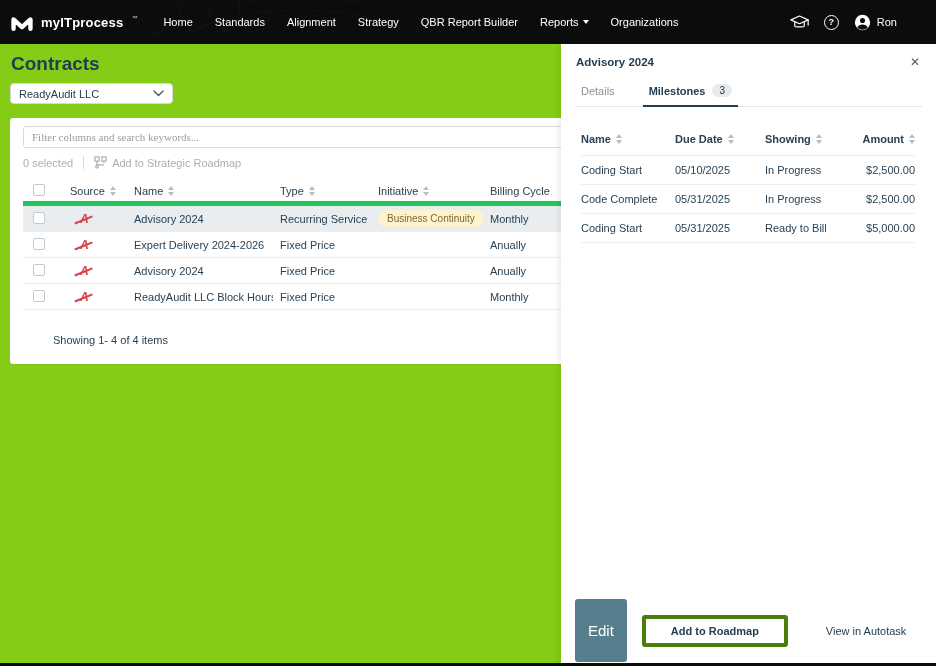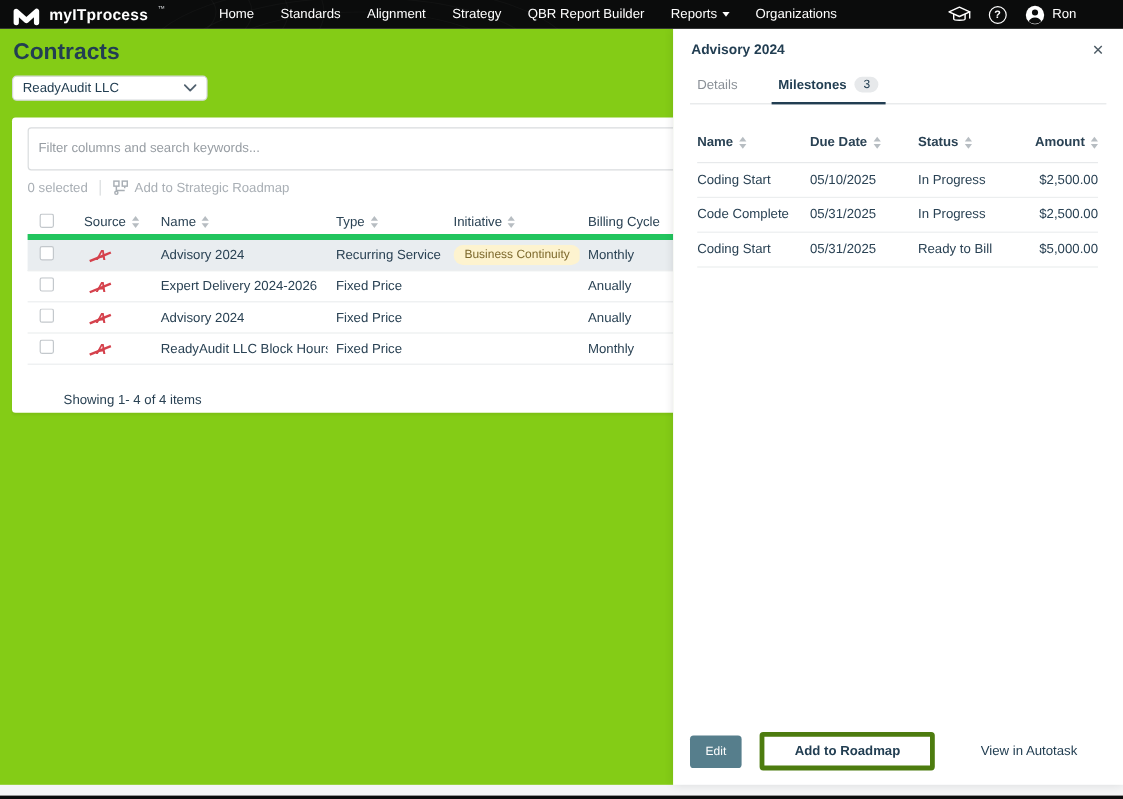--- a/index.html
+++ b/index.html
@@ -1,22 +1,22 @@
 <!DOCTYPE html>
 <html><head>
 <meta charset="utf-8">
 <style>
   * { box-sizing: border-box; margin: 0; padding: 0; }
   html, body { width: 936px; height: 666px; overflow: hidden; }
   body { font-family: "Liberation Sans", sans-serif; background: #f4f5f6; position: relative; }
 
   
   .navbar {
-    position: relative; height: 24px; background: #0b0c0c; color: #fff;
-    display: flex; align-items: center; z-index: 20; overflow: hidden; gap: 19px;
+    position: relative; height: 44px; background: #0b0c0c; color: #fff;
+    display: flex; align-items: center; z-index: 20; overflow: hidden;
   }
   .navbar .waves { position: absolute; left: 0; top: 0; height: 36px; width: 500px; opacity: .5; pointer-events: none; }
   .brand { display: flex; align-items: center; gap: 7px; padding-left: 10px; position: relative; z-index: 2; cursor: pointer; }
   .brand-text { font-size: 13px; font-weight: bold; letter-spacing: .2px; }
   .brand-tm { font-size: 6px; vertical-align: top; position: relative; top: -4px; margin-left: 1px; color: #cfd2d4; }
   .nav-links { display: flex; align-items: center; margin-left: 26px; position: relative; z-index: 2; }
   .nav-link { font-size: 11px; color: #fff; margin-right: 22px; cursor: pointer; white-space: nowrap; display: flex; align-items: center; gap: 4px; }
   .caret-down { width: 0; height: 0; border-left: 3.5px solid transparent; border-right: 3.5px solid transparent; border-top: 4px solid #fff; display: inline-block; }
   .nav-right { margin-left: auto; display: flex; align-items: center; gap: 15px; padding-right: 12px; position: relative; z-index: 2; }
   .icon-btn { display: flex; align-items: center; justify-content: center; cursor: pointer; }
@@ -38,23 +38,23 @@
     background: #fff; border: 1px solid #d6d9dc; border-radius: 4px;
     display: flex; align-items: center; justify-content: space-between;
     padding: 0 8px; font-size: 11px; color: #223e52; cursor: pointer;
   }
   .card {
     position: absolute; left: 10px; top: 74px; width: 650px; height: 246px;
     background: #fff; border-radius: 3px; box-shadow: 0 1px 2px rgba(0,0,0,.06);
     padding: 8px 13px 0 13px;
   }
   .filter-input {
-    width: 100%; height: 36px; border: 1px solid #d9dcde; border-radius: 3px;
+    width: 100%; height: 22px; border: 1px solid #d9dcde; border-radius: 3px;
     padding: 0 8px; font-size: 11px; color: #223e52; outline: none;
-    font-family: Liberation Sans, sans-serif;
+    font-family: Liberation Serif, serif;
   }
   .filter-input::placeholder { color: #979da3; }
   .sel-row { margin-top: 8px; display: flex; align-items: center; font-size: 11px; color: #a9afb5; gap: 10px; }
   .sel-divider { width: 1px; height: 13px; background: #d9dcde; }
   .roadmap-action { display: flex; align-items: center; gap: 5px; color: #a9afb5; cursor: default; }
 
   
   .ctable { margin-top: 12px; font-size: 11px; color: #2a4254; }
   .crow { display: grid; grid-template-columns: 40px 64px 146px 98px 112px 1fr; align-items: center; height: 26px; border-bottom: 1px solid #eceeef; }
   .crow.header { font-weight: normal; height: 25px; border-bottom: 5px solid #22c55e; }
@@ -85,21 +85,21 @@
   .tab.active::after { content: ""; position: absolute; left: -6px; right: -6px; bottom: -1px; height: 2px; background: #223e52; }
   .tab-badge { background: #e7e9eb; color: #223e52; font-size: 10px; font-weight: normal; padding: 1px 7px; border-radius: 9px; }
 
   .mtable { margin: 20px 21px 0 20px; font-size: 11px; color: #2a4254; }
   .mrow { display: grid; grid-template-columns: 94px 90px 90px 1fr; align-items: center; padding: 8px 0; border-bottom: 1px solid #eceeef; }
   .mrow.header { font-weight: bold; padding: 6px 0 10px 0; border-bottom: 1px solid #e7e9eb; }
   .mcell.amount { text-align: right; }
   .mrow.header .mcell.amount .th-label { justify-content: flex-end; width: 100%; }
 
   .panel-footer { position: absolute; left: 0; right: 0; bottom: 8px; padding: 0 14px 4px 14px; display: flex; align-items: center; }
-  .btn-edit { background: #567e8c; color: #fff; border: none; border-radius: 3px; padding: 8px 13px; font-size: 10px; font-family: "Liberation Sans", sans-serif; cursor: pointer; }
+  .btn-edit { background: #567e8c; color: #fff; border: none; border-radius: 3px; padding: 23px 13px; font-size: 15px; font-family: "Liberation Sans", sans-serif; cursor: pointer; }
   .btn-outline { background: #fff; color: #223e52; border: 4px solid #4d7c0f; border-radius: 3px; padding: 6px 25px; font-size: 11px; font-weight: bold; font-family: "Liberation Sans", sans-serif; margin-left: 15px; cursor: pointer; }
   .link-autotask { font-size: 11px; font-weight: normal; color: #223e52; margin-left: 38px; cursor: pointer; }
 
   .bottom-bar { position: absolute; left: 0; right: 0; bottom: 0; height: 3px; background: #0b0c0c; z-index: 30; }
 </style>
 </head>
 <body>
 
 <header class="navbar">
   <svg class="waves" viewBox="0 0 500 36">
@@ -295,21 +295,21 @@
               </span>
             </span></div>
         <div class="mcell"><span class="th-label">
               <span>Due Date</span>
               <span class="sort">
                 <i class="up"></i>
                 <i class="dn"></i>
               </span>
             </span></div>
         <div class="mcell"><span class="th-label">
-              <span>Status</span>
+              <span>Showing</span>
               <span class="sort">
                 <i class="up"></i>
                 <i class="dn"></i>
               </span>
             </span></div>
         <div class="mcell amount"><span class="th-label">
               <span>Amount</span>
               <span class="sort">
                 <i class="up"></i>
                 <i class="dn"></i>

